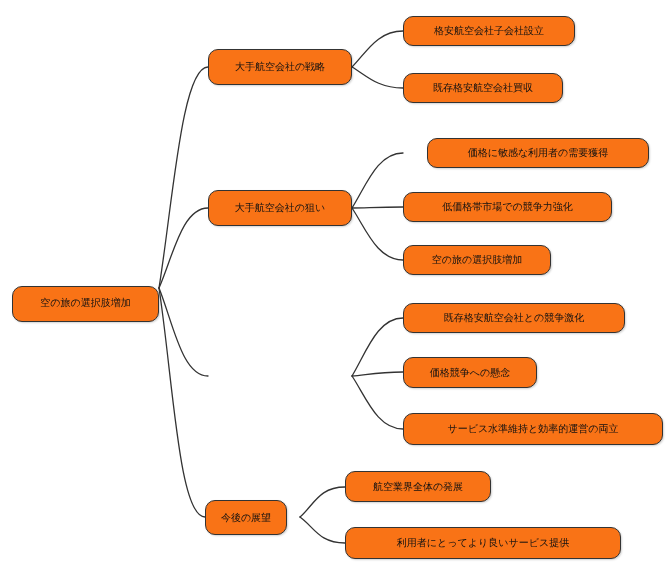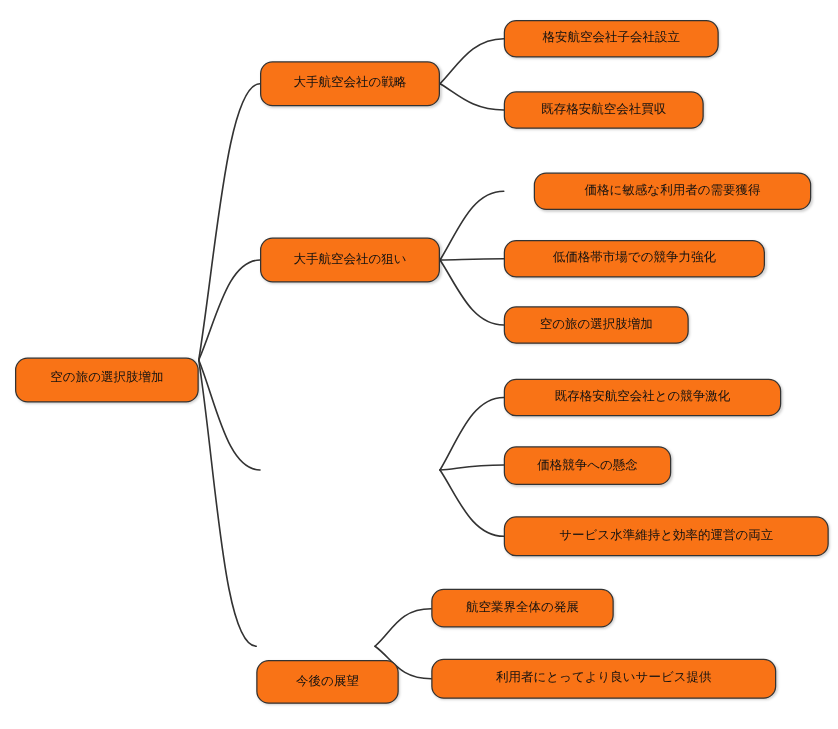--- a/index.html
+++ b/index.html
@@ -65,21 +65,21 @@
     <path d="M352,376 C366,375 377,372 403,372"></path>
     <path d="M352,376 C366,397 377,429 403,429"></path>
     <path d="M300,517 C314,505 319,487 345,487"></path>
     <path d="M300,517 C314,527 319,543 345,543"></path>
   </svg>
 
   <div class="node root" style="left:12px; top:286px; width:147px; height:36px;font-family:Liberation Mono, monospace;">空の旅の選択肢増加</div>
 
   <div class="node" style="left:208px; top:49px; width:144px; height:36px;">大手航空会社の戦略</div>
   <div class="node" style="left:208px; top:190px; width:144px; height:36px;">大手航空会社の狙い</div>
-  <div class="node" style="left:205px; top:500px; width:114px; height:35px;margin-top:28px;">今後の展望</div>
+  <div class="node" style="left:205px; top:500px; width:82px; height:35px;">今後の展望</div>
 
   <div class="node" style="left:403px; top:16px; width:172px; height:30px;">格安航空会社子会社設立</div>
   <div class="node" style="left:403px; top:73px; width:160px; height:30px;">既存格安航空会社買収</div>
 
   <div class="node" style="left:427px; top:138px; width:222px; height:30px;">価格に敏感な利用者の需要獲得</div>
   <div class="node" style="left:403px; top:192px; width:209px; height:30px;">低価格帯市場での競争力強化</div>
   <div class="node" style="left:403px; top:245px; width:148px; height:30px;">空の旅の選択肢増加</div>
 
   <div class="node" style="left:403px; top:303px; width:222px; height:30px;">既存格安航空会社との競争激化</div>
   <div class="node" style="left:403px; top:357px; width:134px; height:31px;">価格競争への懸念</div>

